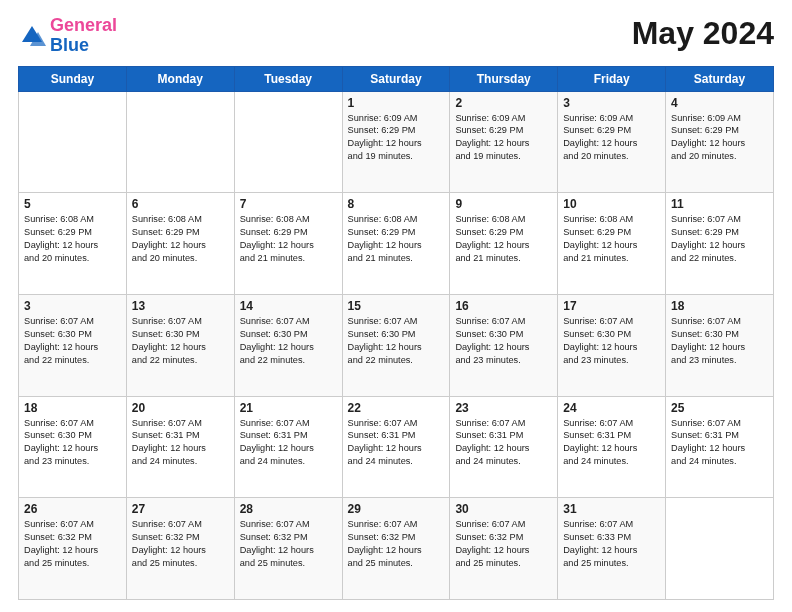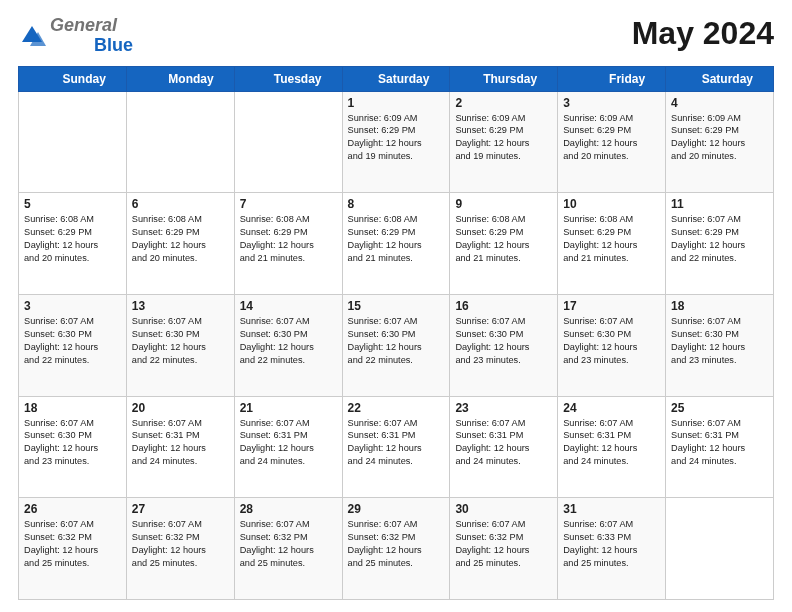--- a/index.html
+++ b/index.html
@@ -26,22 +26,22 @@
     .logo {
       display: flex;
       align-items: center;
       gap: 4px;
     }
     .logo-text {
       font-size: 18px;
       font-weight: bold;
       line-height: 1.1;
     }
-    .logo-general { color: #737373; font-style: italic; }
-    .logo-blue { color: #1565C0; margin-left: 44px; }
+    .logo-general { color: #ec4899; }
+    .logo-blue { color: #1565C0; }
     .logo-icon {
       width: 28px;
       height: 28px;
     }
     .title-block {
       text-align: center;
     }
     .month-year {
       font-size: 32px;
       font-weight: bold;
@@ -58,21 +58,21 @@
       border-collapse: collapse;
       width: 100%;
       table-layout: fixed;
     }
     .calendar thead th {
       background-color: #1565C0;
       color: #fff;
       font-size: 12px;
       font-weight: bold;
       padding: 5px 20px;
-      text-align: right;
+      text-align: center;
       border: 1px solid #1a5aad;
     }
     .calendar tbody td {
       vertical-align: top;
       border: 1px solid #ccc;
       padding: 4px 5px;
       font-size: 9.5px;
       color: #222;
       background: #fff;
       height: 82px;

